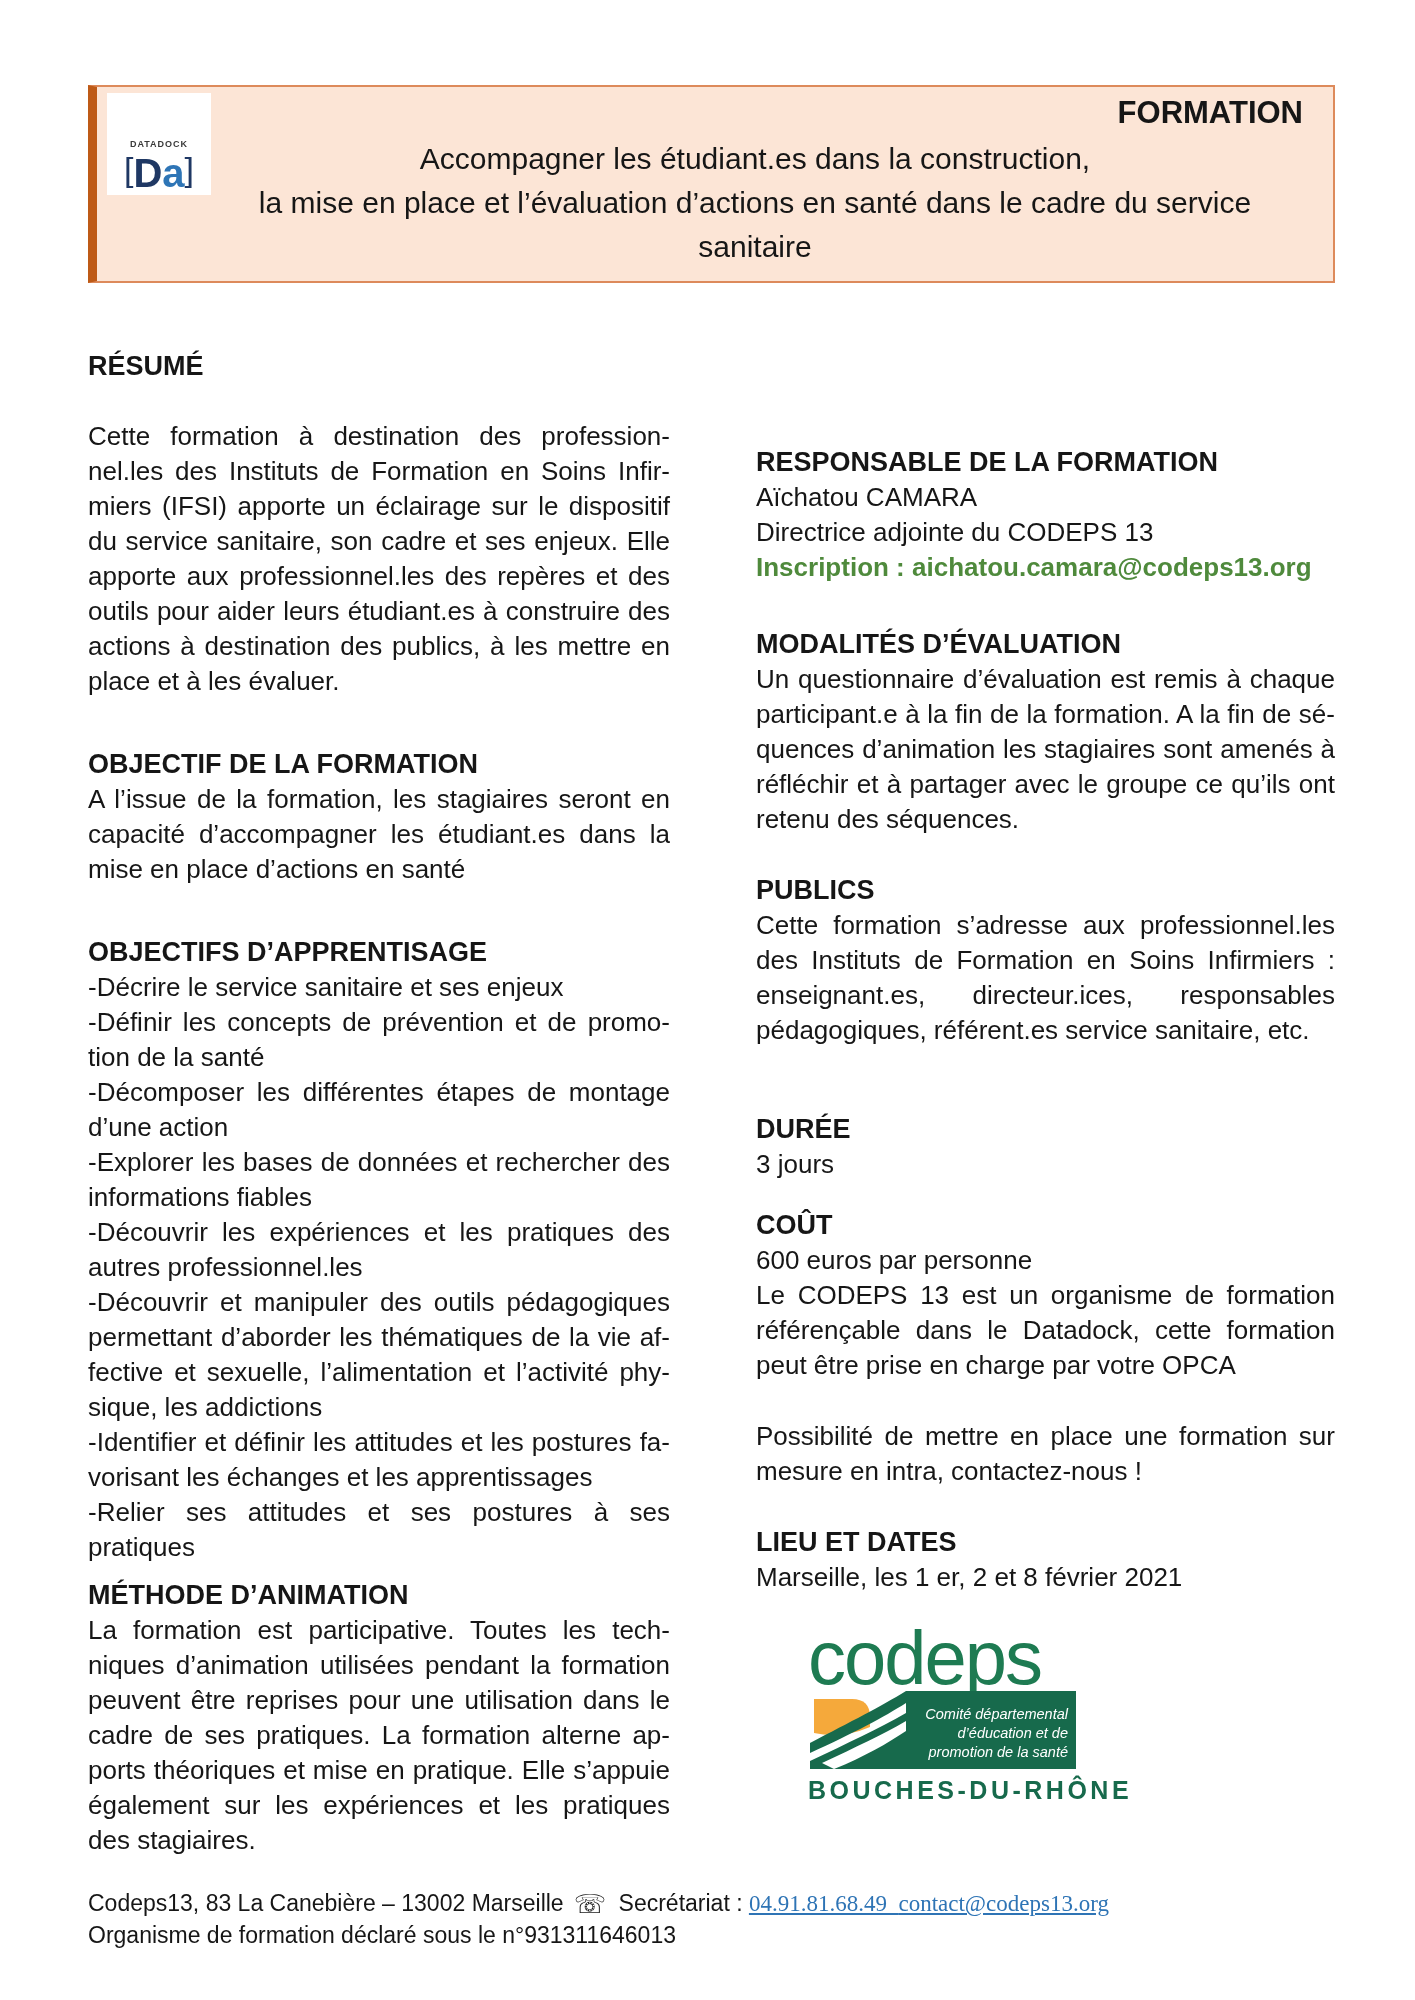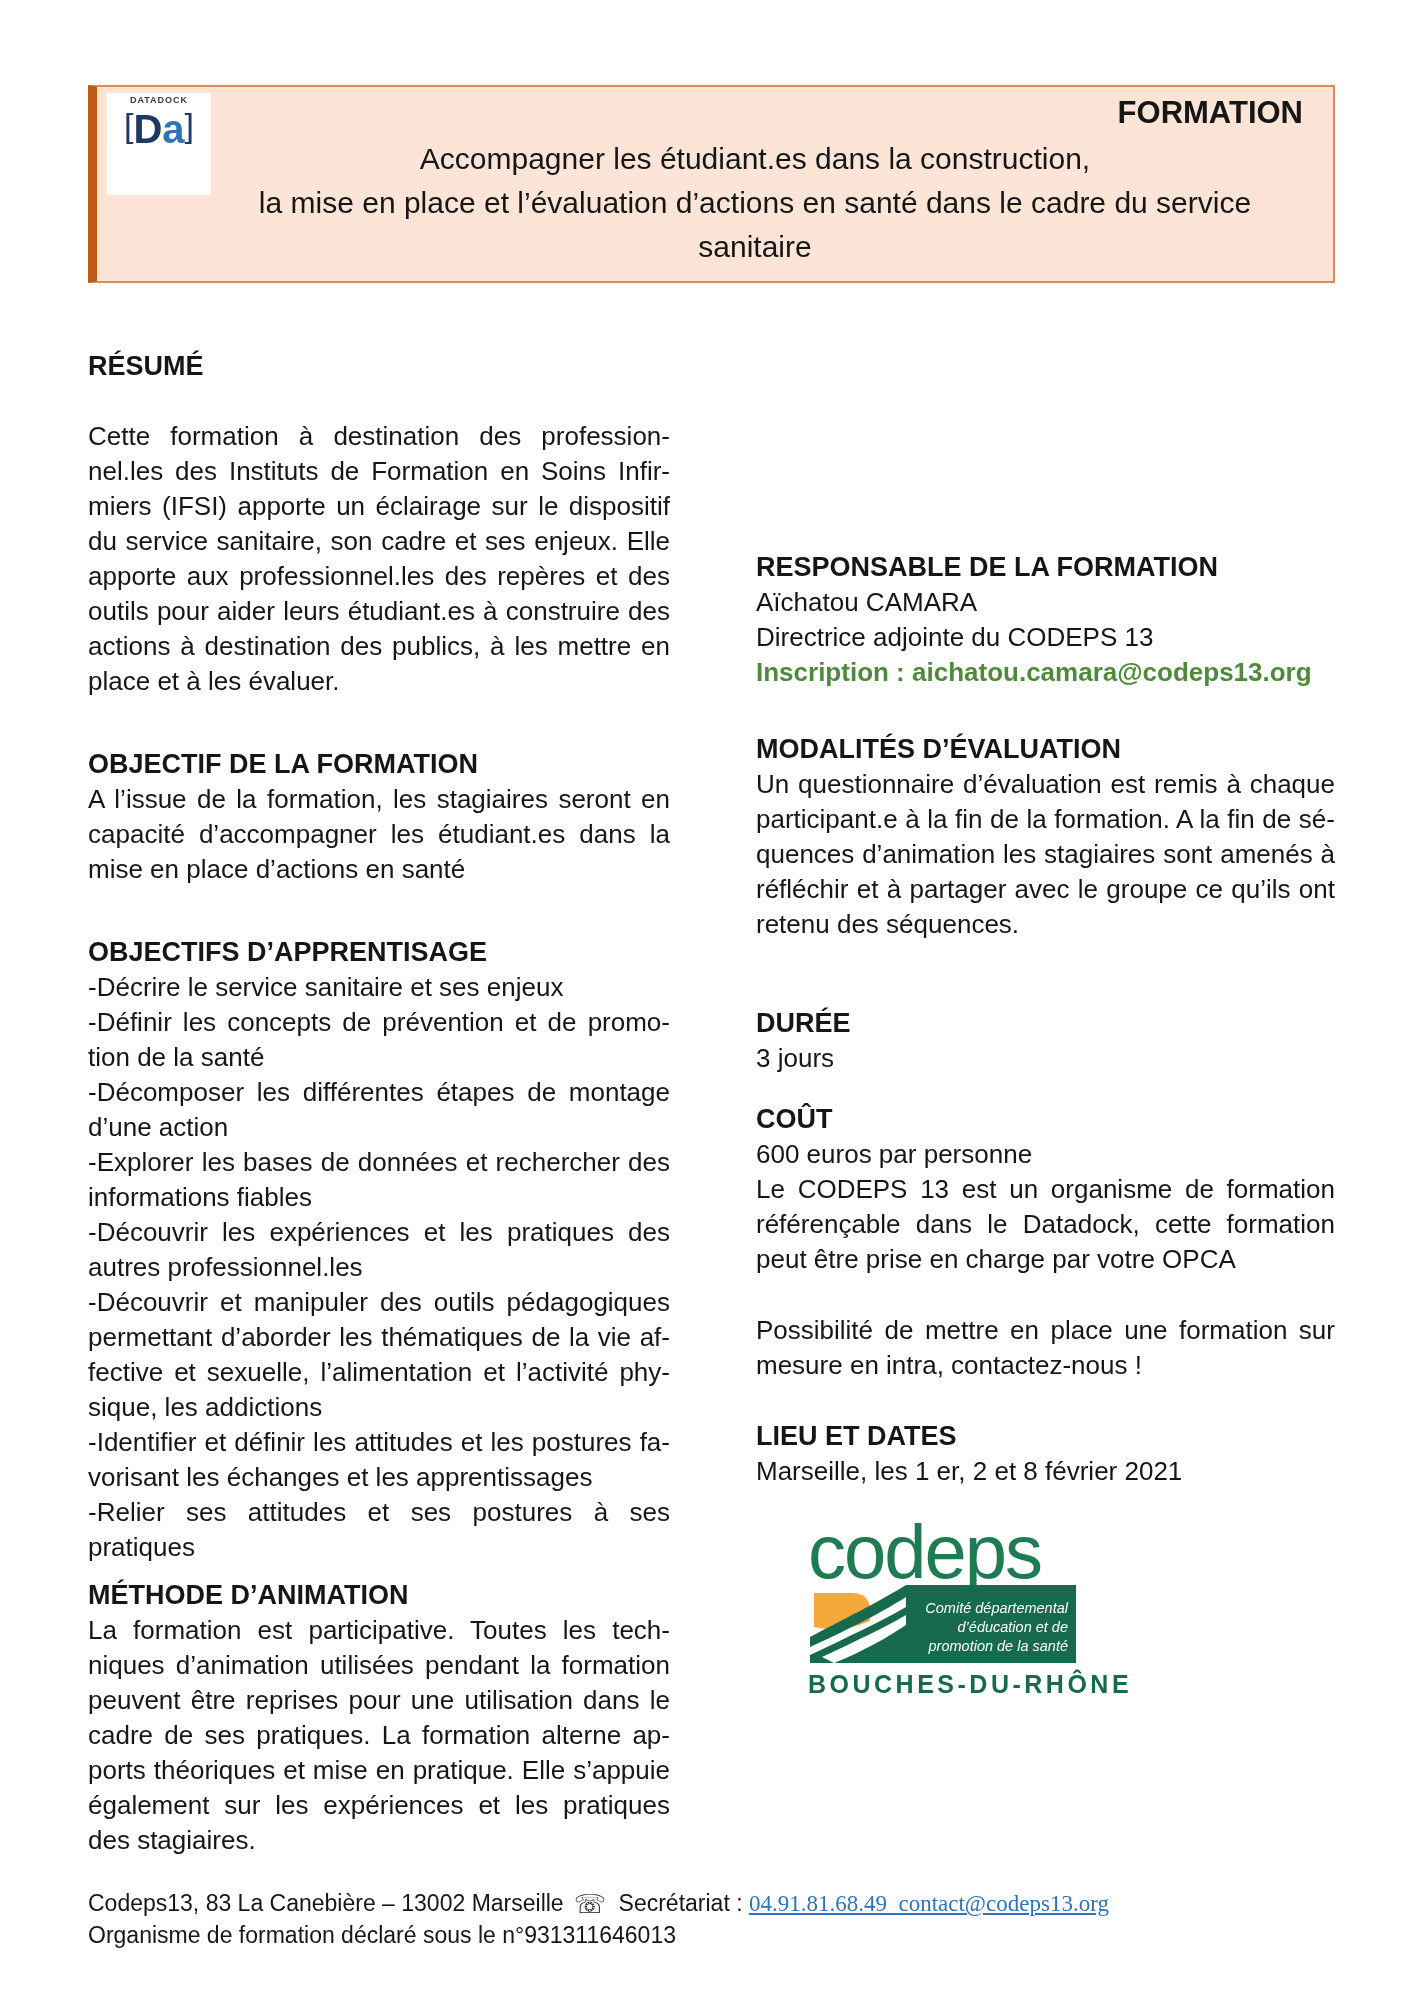--- a/index.html
+++ b/index.html
@@ -20,21 +20,21 @@
     border-left:9px solid #BE5A17;
     padding:8px 30px 12px 110px;
     text-align:center;
     box-sizing:border-box;
   }
   .banner-title{font-size:31px;font-weight:bold;line-height:36px;margin:0 0 6px 0;text-align:right;}
   .banner-sub{font-size:30px;line-height:44px;}
   .datadock{
     position:absolute;top:6px;left:10px;
     width:104px;height:102px;background:#ffffff;
-    display:flex;flex-direction:column;align-items:center;justify-content:flex-start;
+    display:flex;flex-direction:column;align-items:center;justify-content:flex-end;
   }
   .dd-arc{font-size:9px;font-weight:bold;letter-spacing:1px;color:#3a3a3a;transform:translateY(2px);}
   .dd-mark{font-size:40px;line-height:44px;font-weight:bold;}
   .dd-bracket{color:#1F3864;font-weight:normal;font-size:34px;vertical-align:6px;}
   .dd-D{color:#1F3864;}
   .dd-a{color:#2E75B6;}
   
   .cols{display:flex;margin:66px 80px 0 88px;align-items:center;}
   .col-left{width:582px;flex:none;}
   .col-right{width:579px;flex:none;margin-left:86px;padding-top:42px;box-sizing:border-box;}
@@ -126,20 +126,24 @@
         <div class="line">Aïchatou CAMARA</div>
         <div class="line">Directrice adjointe du CODEPS 13</div>
         <div class="inscription">Inscription : aichatou.camara@codeps13.org</div>
       </div>
 
       <div class="sec m42">
         <div class="heading">MODALITÉS D’ÉVALUATION</div>
         <div class="body-text">Un questionnaire d’évaluation est remis à chaque participant.e à la fin de la formation. A la fin de sé­quences d’animation les stagiaires sont amenés à réfléchir et à partager avec le groupe ce qu’ils ont retenu des séquences.</div>
       </div>
 
+      <div class="sec m36">
+        <div class="heading">PUBLICS</div>
+        <div class="body-text">Cette formation s’adresse aux professionnel.les des Instituts de Formation en Soins Infirmiers : en­seignant.es, directeur.ices, responsables pédago­giques, référent.es service sanitaire, etc.</div>
+      </div>
 
       <div class="sec m64">
         <div class="heading">DURÉE</div>
         <div class="line">3 jours</div>
       </div>
 
       <div class="sec m26">
         <div class="heading">COÛT</div>
         <div class="line">600 euros par personne</div>
         <div class="body-text">Le CODEPS 13 est un organisme de formation ré­férençable dans le Datadock, cette formation peut être prise en charge par votre OPCA</div>

